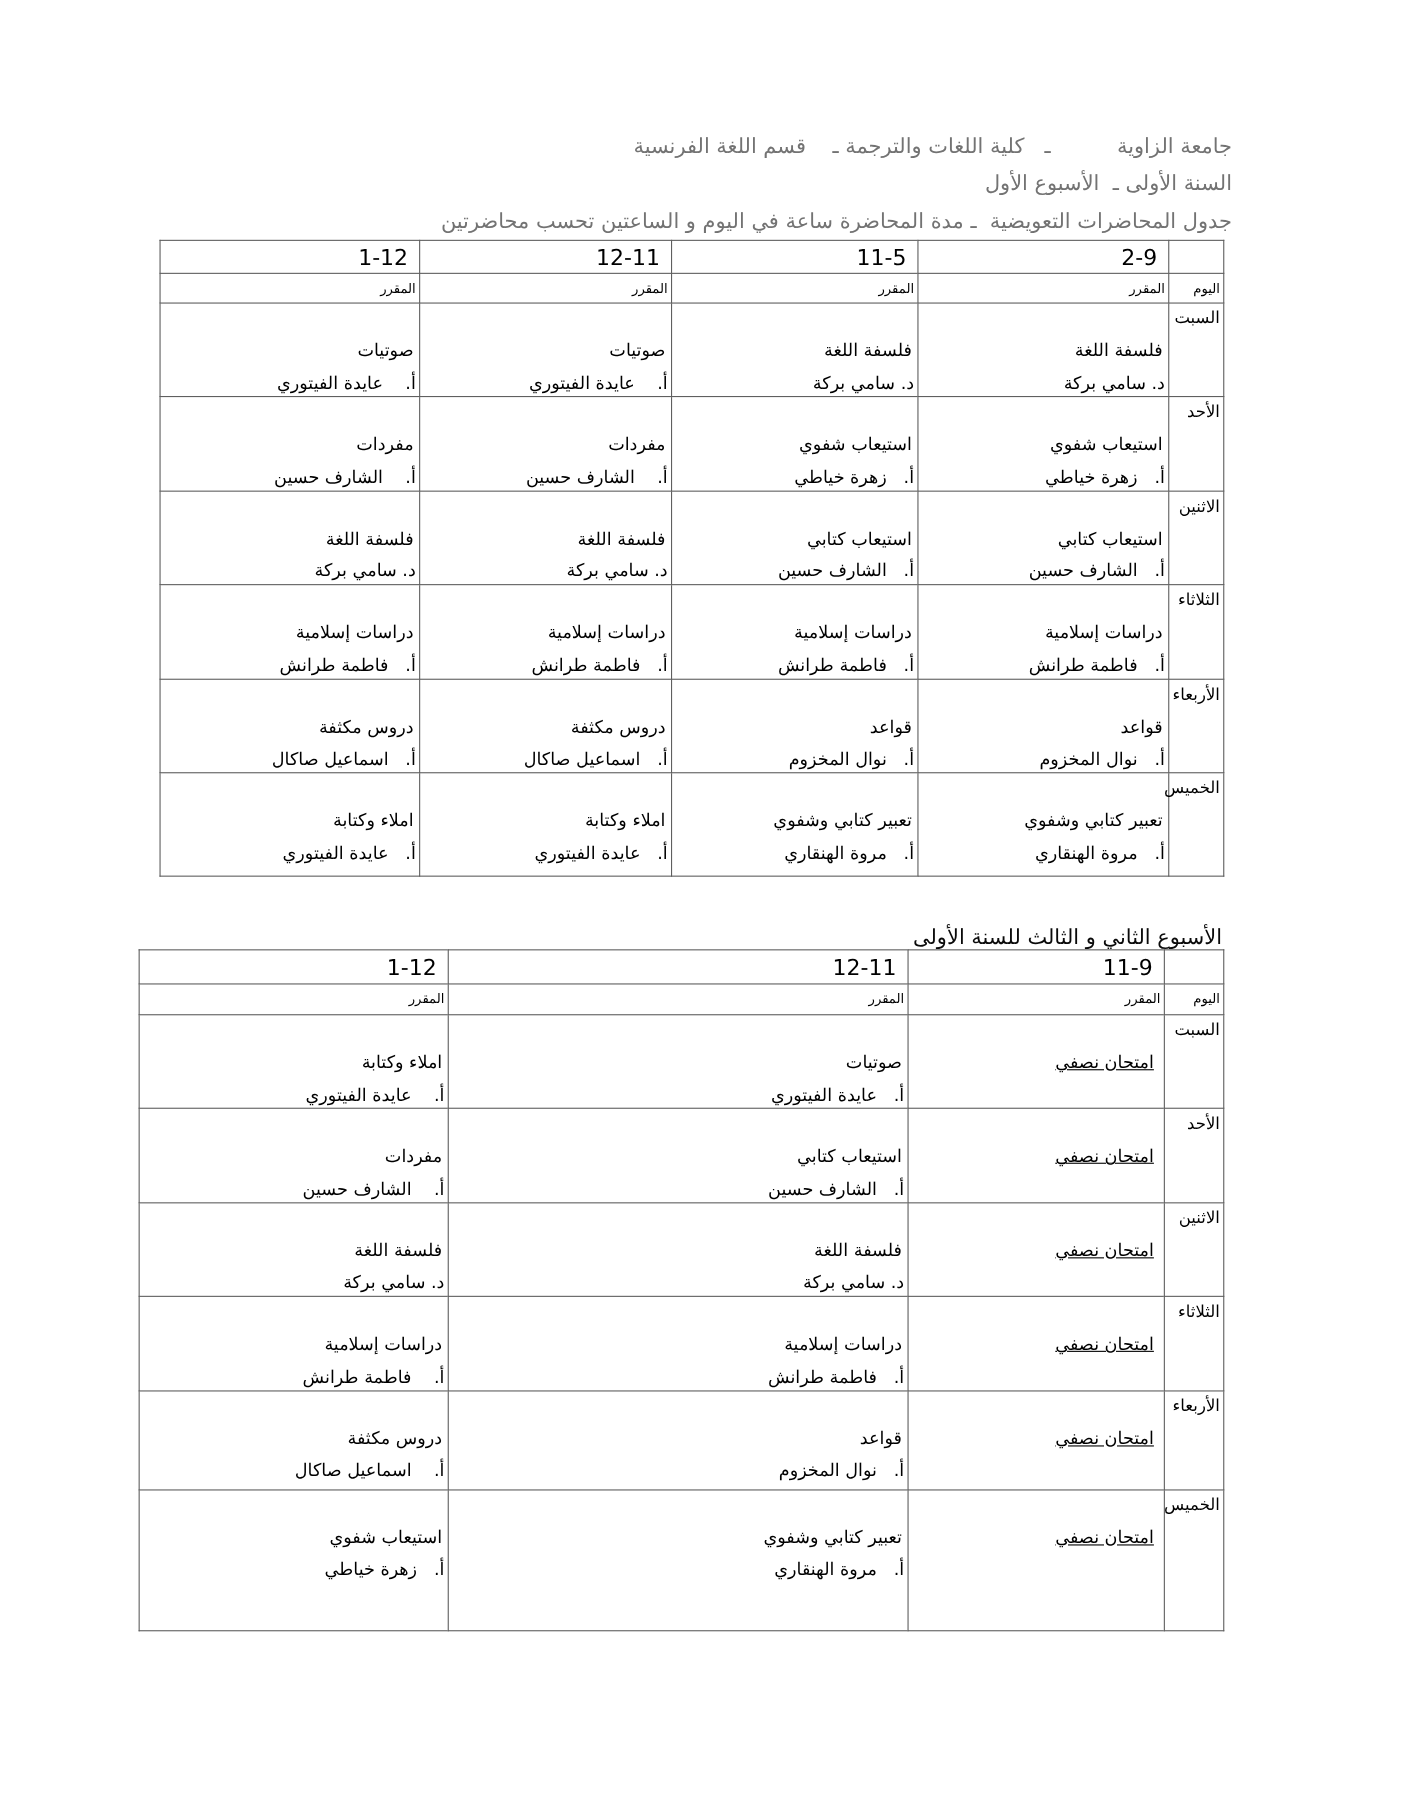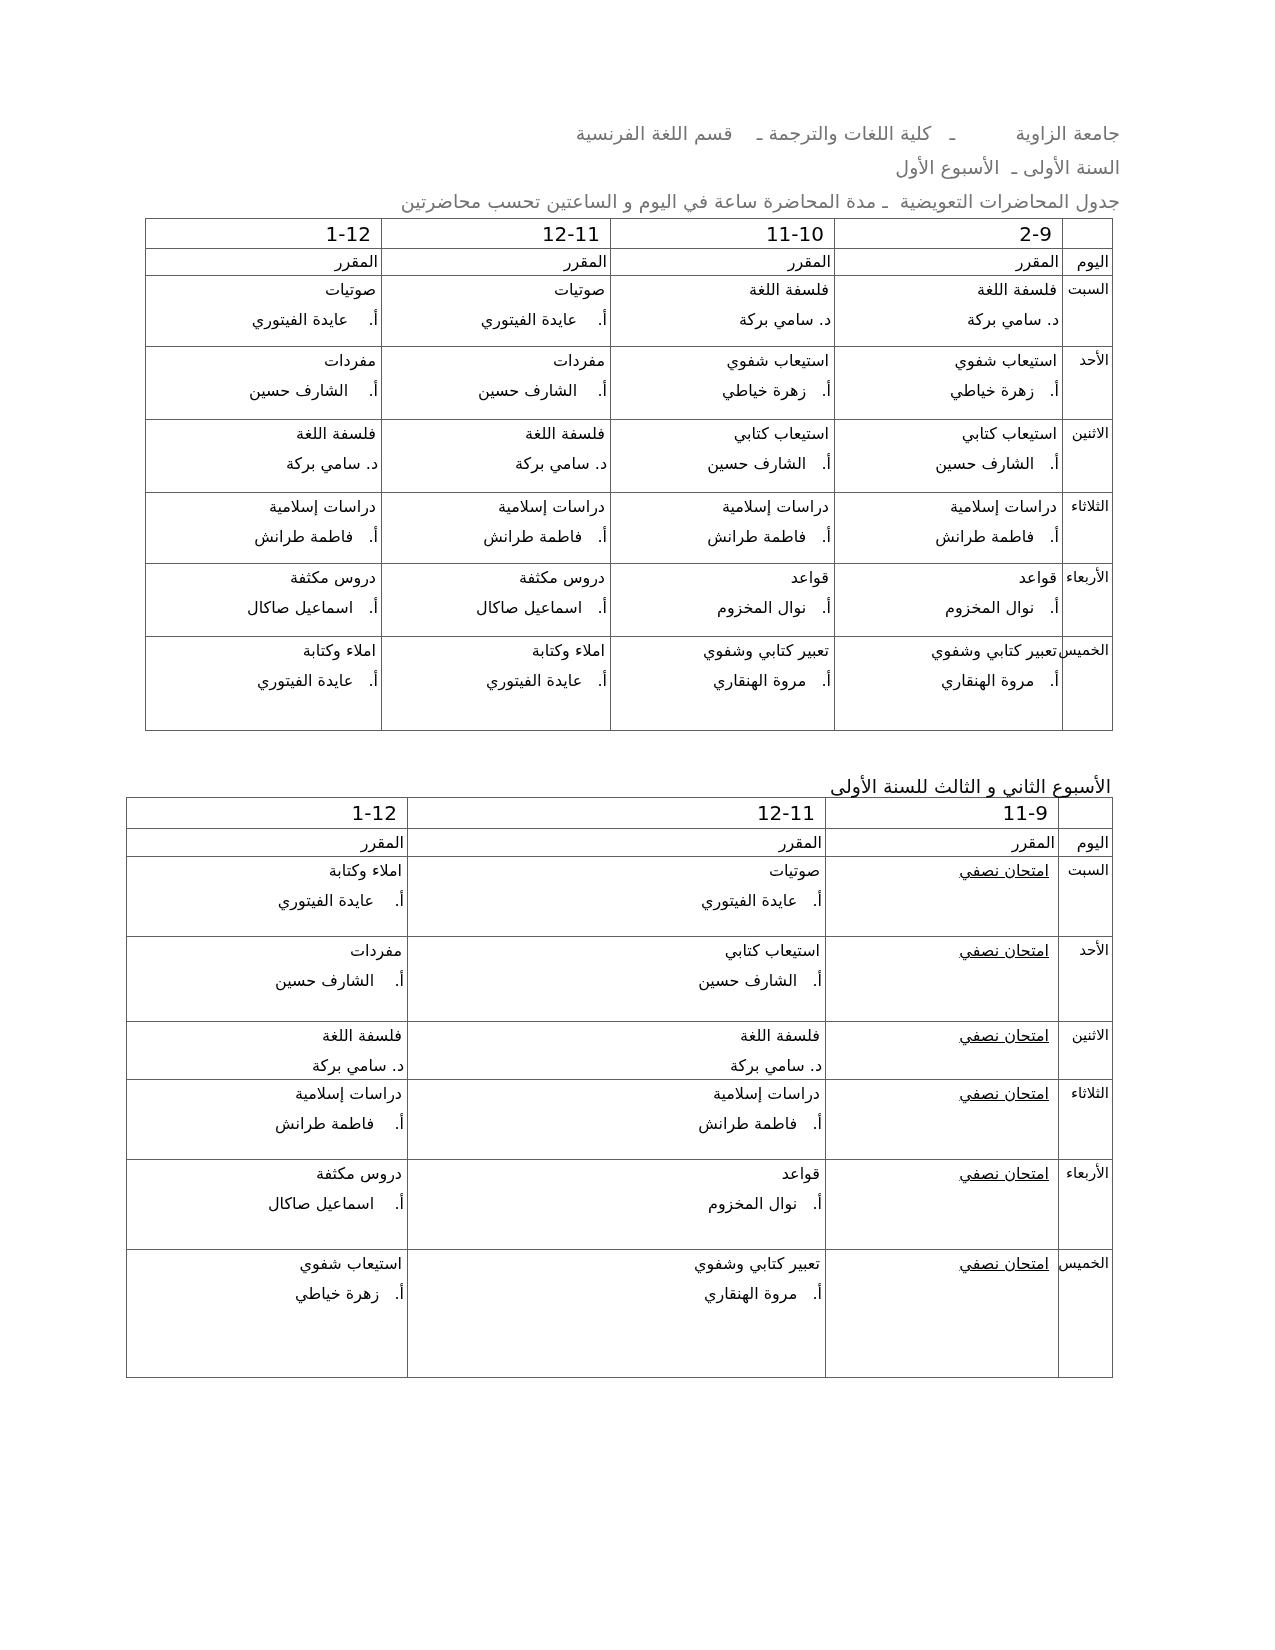--- a/index.html
+++ b/index.html
@@ -39,36 +39,37 @@
 
   .time-cell{
     text-align:right;
     font-size:20px;
     padding-right:10px !important;
     vertical-align:middle !important;
     line-height:1.1;
   }
   .label-cell{
     text-align:right;
-    font-size:16px;
+    font-size:12px;
     vertical-align:middle !important;
     line-height:1.2;
   }
   .day-cell{
     text-align:right;
     font-size:15px;
     white-space:nowrap;
     padding-top:4px !important;
   }
   .slot-cell{padding-top:3px !important;}
   .course{
     font-size:16px;
     text-align:right;
     padding-right:2px;
     line-height:1.35;
+    margin-top:29px;
   }
   .teacher{
     font-size:16px;
     text-align:right;
     margin-top:9px;
     line-height:1.3;
     white-space:nowrap;
   }
   .exam .course{padding-right:6px;text-decoration:underline;}
 
@@ -95,21 +96,21 @@
       <col style="width:50px">
         <col style="width:228px">
         <col style="width:224px">
         <col style="width:229px">
         <col style="width:236px">
     </colgroup>
     <tbody>
     <tr style="height:30px">
       <td class="day-cell"></td>
       <td class="time-cell">2-9</td>
-      <td class="time-cell">11-10</td>
+      <td class="time-cell">11-5</td>
       <td class="time-cell">12-11</td>
       <td class="time-cell">1-12</td>
     </tr>
     <tr style="height:27px">
       <td class="label-cell">اليوم</td>
       <td class="label-cell">المقرر</td>
       <td class="label-cell">المقرر</td>
       <td class="label-cell">المقرر</td>
       <td class="label-cell">المقرر</td>
     </tr>

